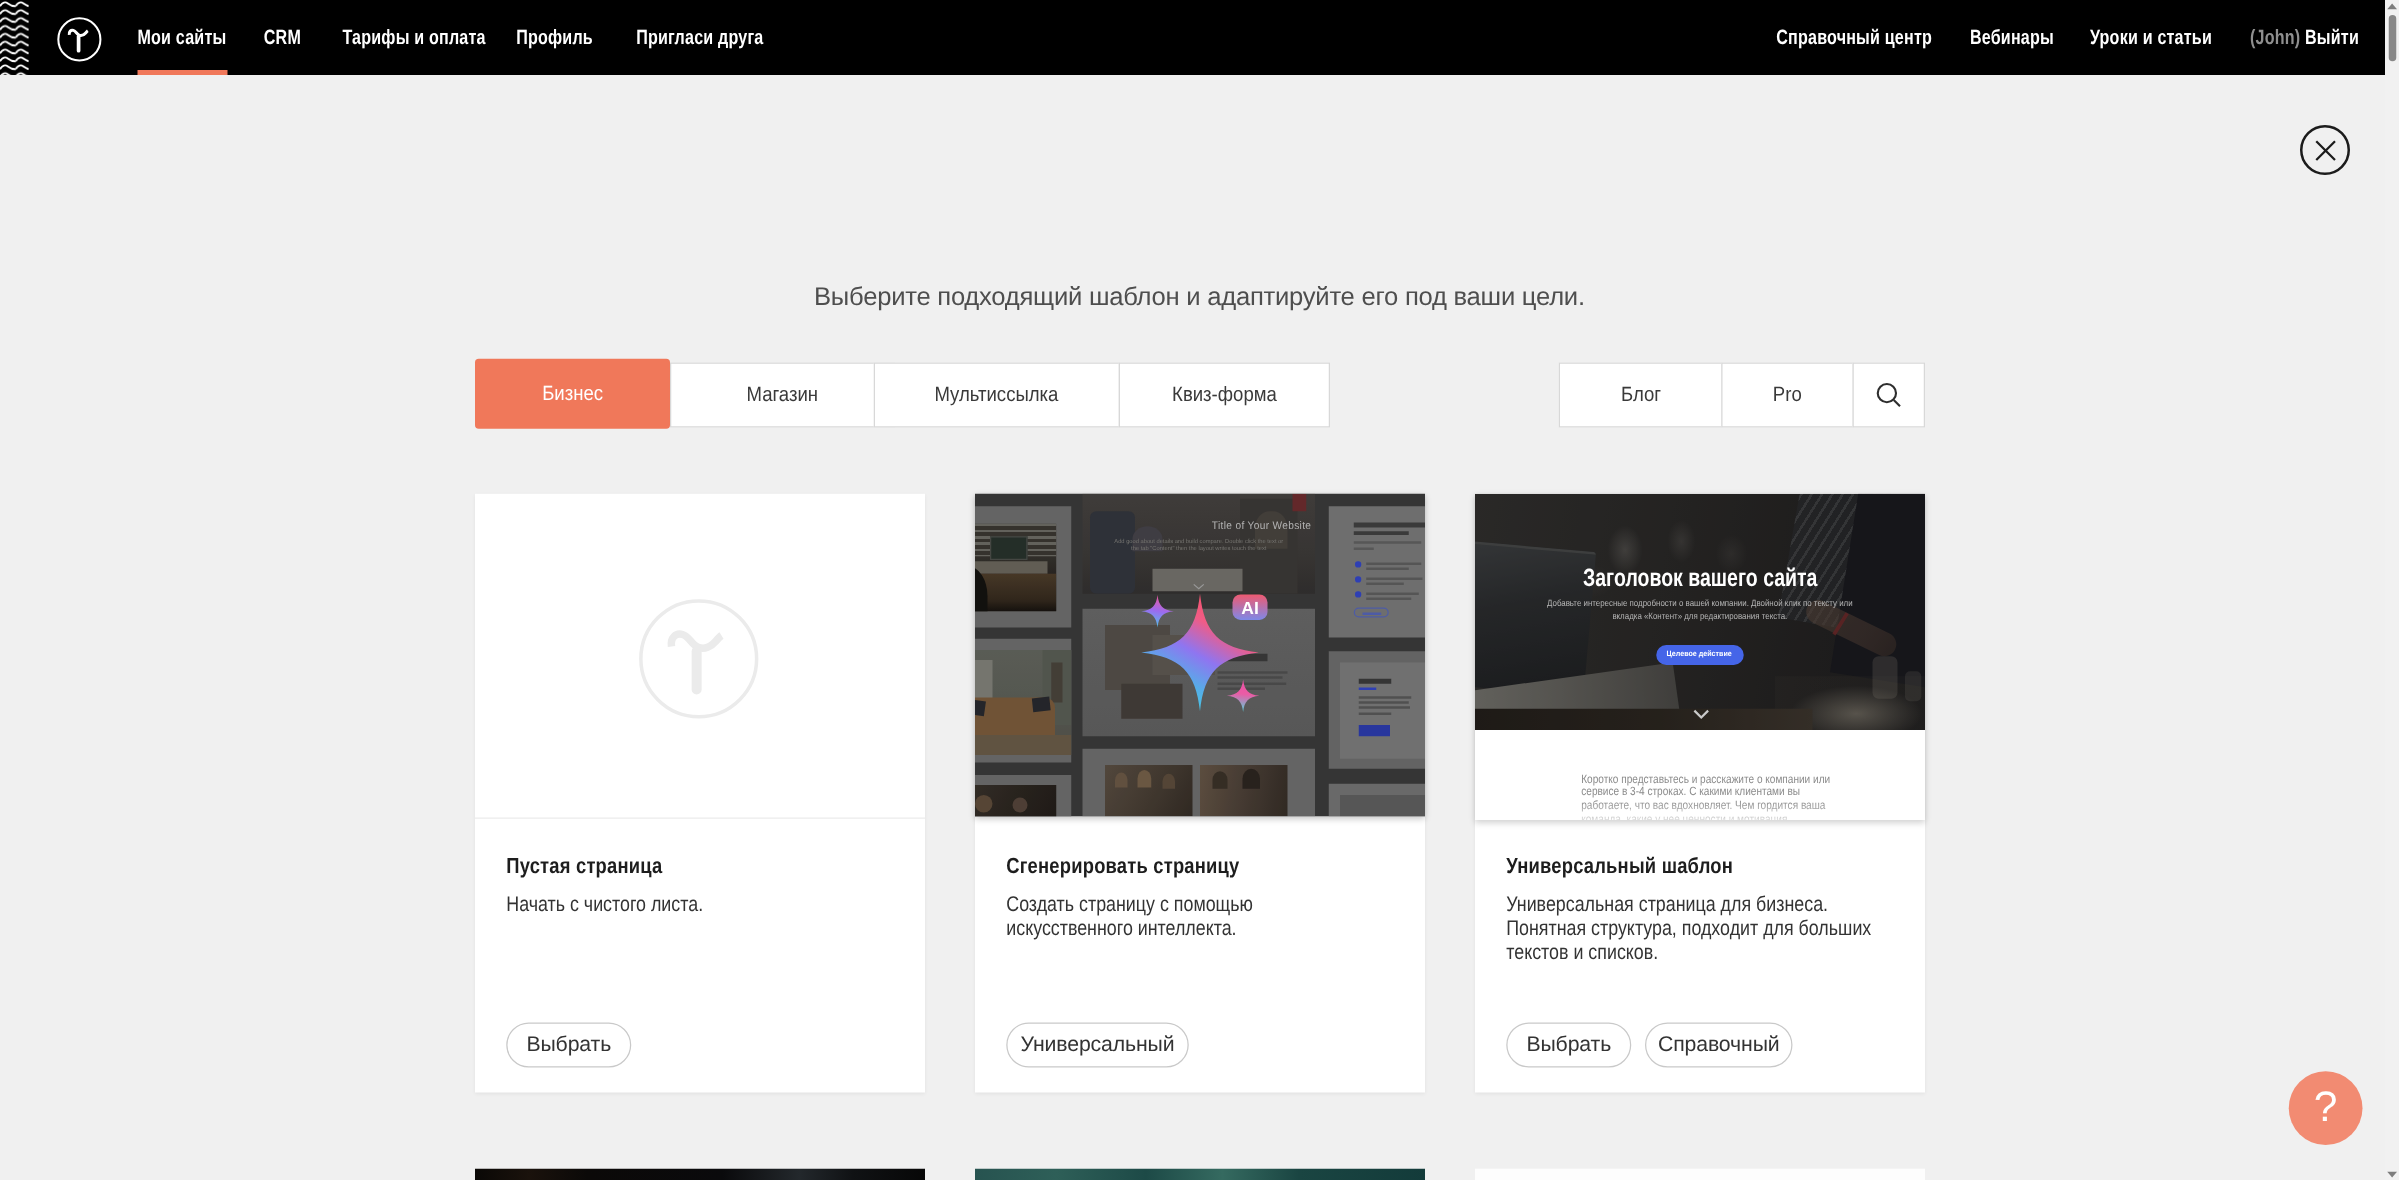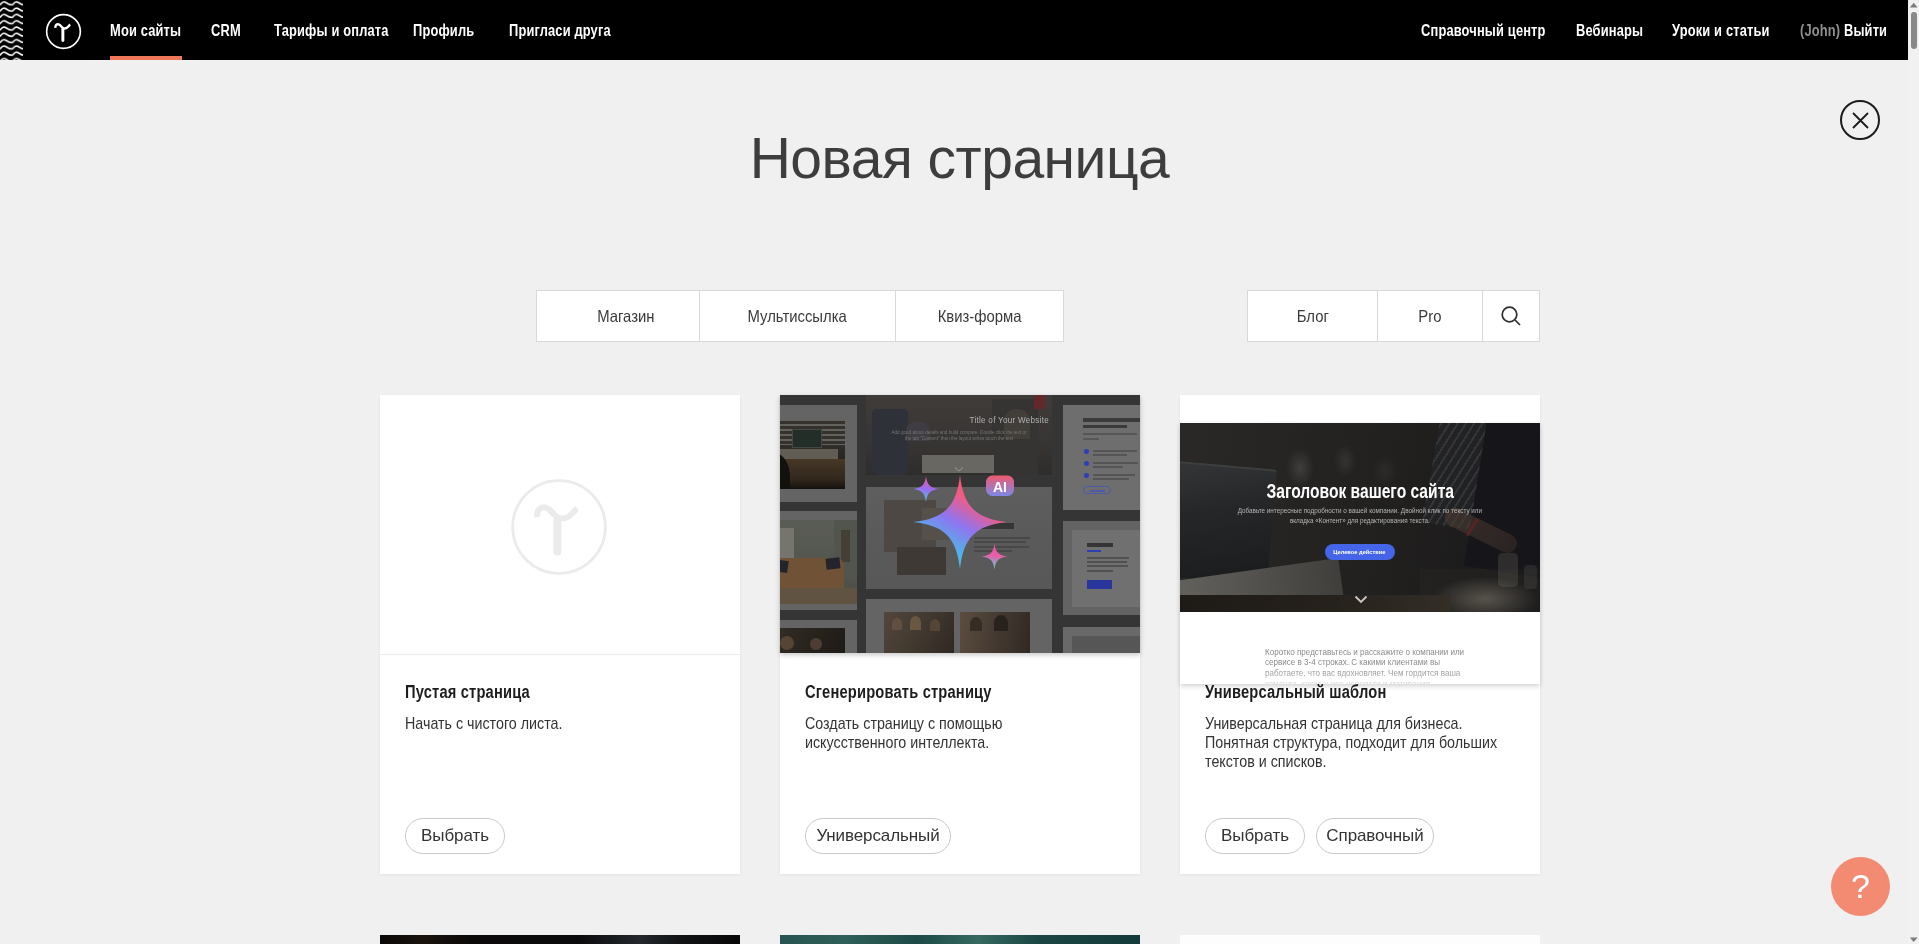--- a/index.html
+++ b/index.html
@@ -70,33 +70,34 @@
     <div class="nav" style="left:1800px;"><span class="gr">(John)</span> Выйти</div>
     <div id="underline"></div>
   </div>
 
   <div id="closeBtn">
     <svg width="17" height="17" viewBox="0 0 17 17">
         <path d="M1,1 L16,16 M16,1 L1,16" stroke="#1c1c1c" stroke-width="1.8"></path>
       </svg>
   </div>
 
-  <div id="h1">Новая страница</div>
+  <div id="sub">Выберите подходящий шаблон и адаптируйте его под ваши цели.</div>
 
   <div class="tab" style="left:536px; width:180px;"><b>Магазин</b></div>
   <div class="tab" style="left:699px; width:197px;"><b>Мультиссылка</b></div>
   <div class="tab" style="left:895px; width:169px;"><b>Квиз-форма</b></div>
   <div class="tab" style="left:1247px; width:131px;"><b>Блог</b></div>
   <div class="tab" style="left:1377px; width:106px;"><b>Pro</b></div>
   <div class="tab" style="left:1482px; width:58px;">
     <svg width="22" height="22" viewBox="0 0 22 22" style="margin-top:14px;">
       <circle cx="9.5" cy="9.5" r="7.3" fill="none" stroke="#2e2e2e" stroke-width="1.7"></circle>
       <path d="M15,15 L20,20" stroke="#2e2e2e" stroke-width="1.7"></path>
     </svg>
   </div>
+  <div id="tabActive"><b>Бизнес</b></div>
 
   <div class="card" style="left:380px;">
     <svg width="100" height="100" viewBox="0 0 100 100" style="position:absolute; left:129px; top:82px;">
       <circle cx="50" cy="50" r="46.3" fill="none" stroke="#ebebeb" stroke-width="2.8"></circle>
       <path d="M28.2,40.2 C27.2,33.2 31.6,29.1 37,30.6 C42.6,32.2 44,38.6 49.4,40.8 C54.6,42.9 60,40.2 63.6,36 C65.2,34.1 66.8,32.3 68.2,31.4" fill="none" stroke="#ebebeb" stroke-width="6" stroke-linecap="butt"></path>
       <path d="M48.3,44 L48.3,74.5" fill="none" stroke="#ebebeb" stroke-width="8" stroke-linecap="round"></path>
     </svg>
     <div style="position:absolute; left:0px; top:259px; width:360px; height:1px; background:#ececec;"></div>
     <div class="cardTitle" style="top:287px;">Пустая страница</div>
     <div class="cardText" style="top:319px;">Начать с чистого листа.</div>
@@ -232,21 +233,21 @@
         <rect x="206" y="80.5" width="28" height="20.5" rx="6.5" fill="url(#g4)"></rect>
         <text x="220" y="96.5" text-anchor="middle" font-family="Liberation Sans, sans-serif" font-size="14" font-weight="700" fill="#fff">AI</text>
       </svg>
     </div>
     <div class="cardTitle" style="top:287px;">Сгенерировать страницу</div>
     <div class="cardText" style="top:319px;">Создать страницу с помощью<br>искусственного интеллекта.</div>
     <div class="btn" style="left:25px; width:146px;">Универсальный</div>
   </div>
 
   <div class="card" style="left:1180px;">
-    <div id="preview3" style="position:absolute; left:0; top:0; width:360px; height:260.5px; background:#fff; box-shadow:0 2px 5px rgba(0,0,0,0.18); overflow:hidden;margin-top:28px;">
+    <div id="preview3" style="position:absolute; left:0; top:0; width:360px; height:260.5px; background:#fff; box-shadow:0 2px 5px rgba(0,0,0,0.18); overflow:hidden;">
       <div id="hero3" style="position:absolute; left:0; top:0; width:360px; height:189px; background:linear-gradient(100deg,#3a3834 0%,#302e2b 45%,#282624 75%,#232221 100%); overflow:hidden;">
 
         <div style="position:absolute; left:70px; top:0px; width:180px; height:85px; background:radial-gradient(ellipse 20px 28px at 50px 45px, rgba(200,195,185,0.28), rgba(0,0,0,0) 70%), radial-gradient(ellipse 16px 24px at 95px 38px, rgba(185,180,170,0.20), rgba(0,0,0,0) 70%), radial-gradient(ellipse 18px 22px at 135px 48px, rgba(170,165,155,0.14), rgba(0,0,0,0) 70%), radial-gradient(ellipse 30px 20px at 20px 70px, rgba(160,155,145,0.12), rgba(0,0,0,0) 70%);"></div>
 
         <div style="position:absolute; left:-12px; top:42px; width:104px; height:116px; background:linear-gradient(165deg,#4a4d4e 0%,#333536 40%,#212324 100%); border-radius:3px; transform:rotate(5deg); box-shadow:inset 2px 2px 0 0 #585a58;"></div>
 
         <div style="position:absolute; left:-28px; top:148px; width:190px; height:42px; background:linear-gradient(95deg,#9a988e 0%,#807e76 45%,#5c5a54 100%); transform:rotate(-8deg);"></div>
 
         <div style="position:absolute; left:252px; top:-12px; width:72px; height:118px; background:repeating-linear-gradient(112deg,#97a0a9 0 2px,#39404a 2px 7px); transform:rotate(10deg); opacity:0.3;"></div>
 

